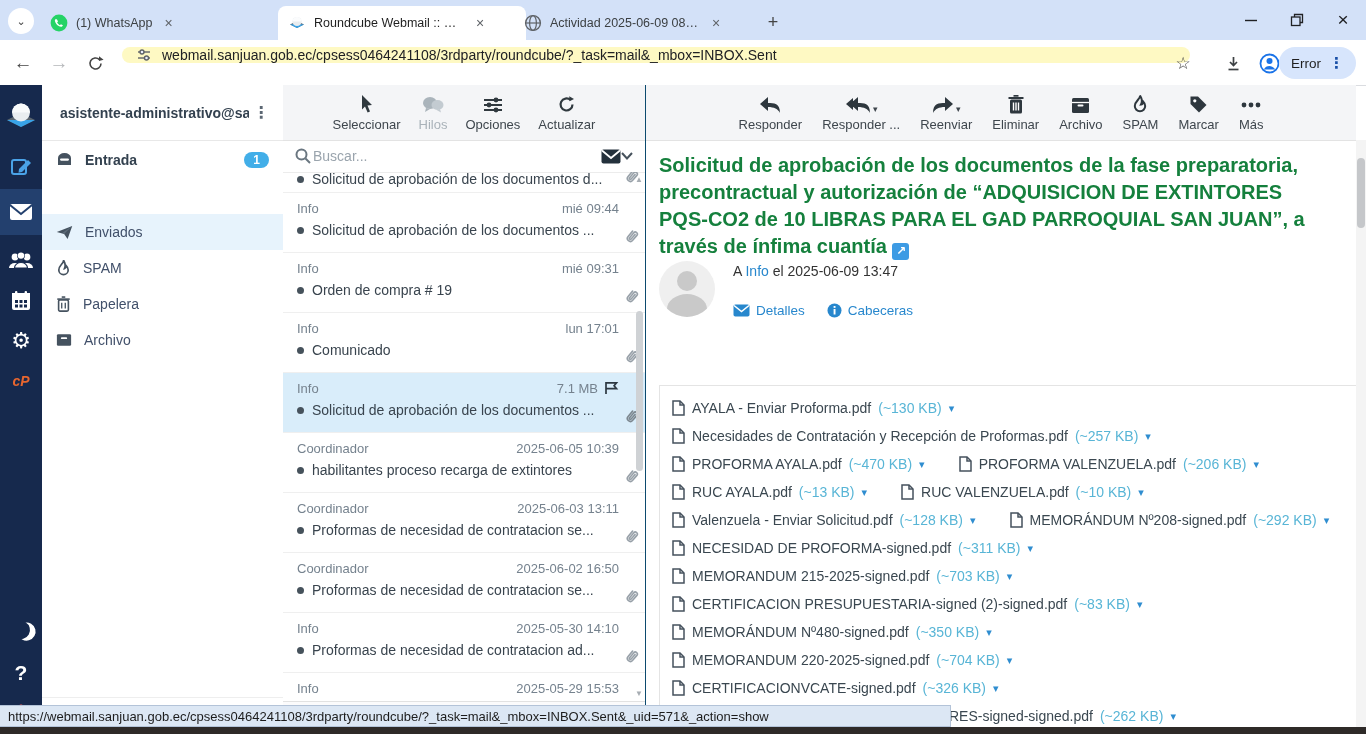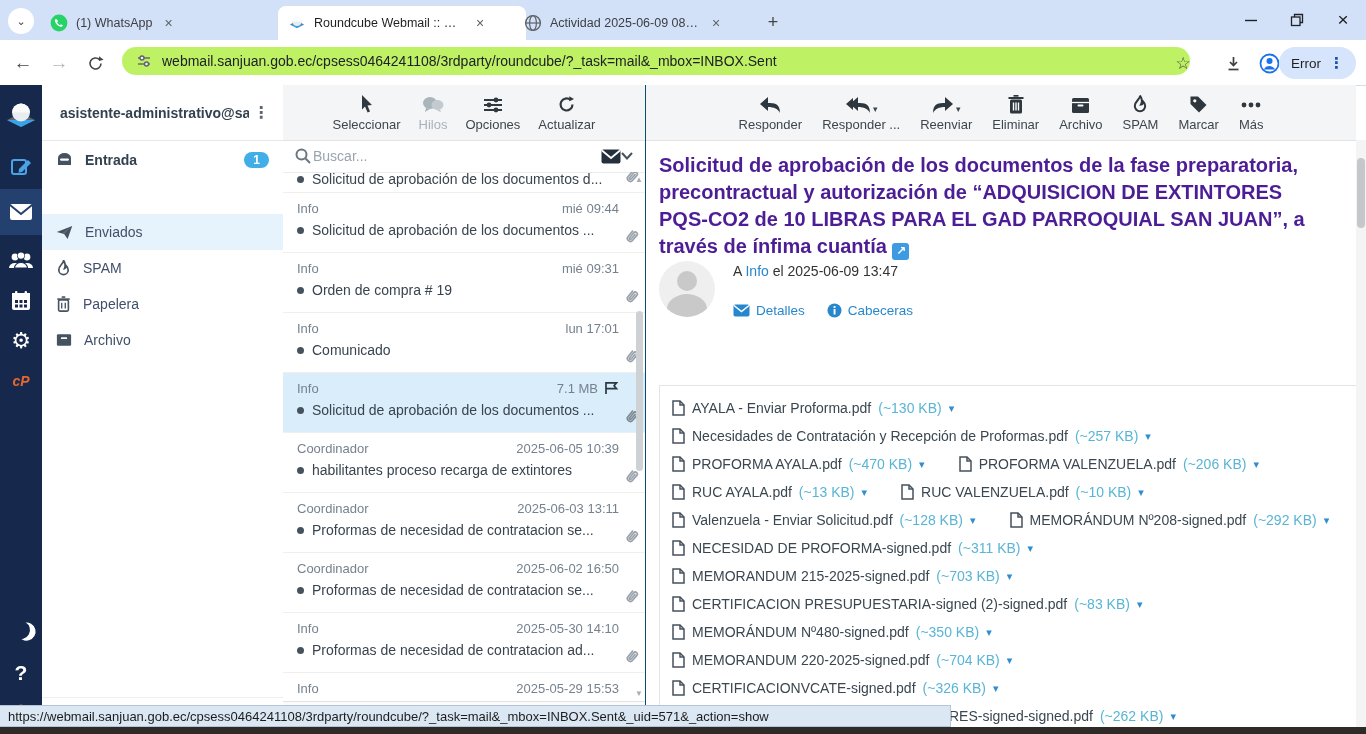--- a/index.html
+++ b/index.html
@@ -17,22 +17,22 @@
   .tab .x{font-size:14px;color:#5f6368;margin-left:4px}
   .favi{width:18px;height:18px;flex:0 0 auto}
   .newtab{position:absolute;top:10px;left:760px;width:26px;height:26px;text-align:center;
           line-height:25px;font-size:18px;color:#444;border-radius:50%}
   .wctrl{position:absolute;top:0;height:40px;width:46px;display:flex;align-items:center;justify-content:center;color:#202124}
   .chev-tabsearch{position:absolute;top:8px;left:8px;width:26px;height:26px;background:#fff;border-radius:13px;
       display:flex;align-items:center;justify-content:center;color:#444;font-size:11px}
   .navbar{position:absolute;top:40px;left:0;width:1366px;height:45px;background:#fff;border-bottom:1px solid #dadce0}
   .navbtn{position:absolute;top:8px;width:30px;height:30px;display:flex;align-items:center;justify-content:center;
           font-size:19px;color:#444}
-  .urlpill{position:absolute;top:7px;left:122px;width:1040px;height:28px;background:#bef264;border-radius:16px;
-           display:flex;align-items:center;padding:0 14px;gap:10px}
+  .urlpill{position:absolute;top:7px;left:122px;width:1040px;height:16px;background:#fef9c3;border-radius:16px;
+           display:flex;align-items:flex-start;padding:0 14px;gap:10px}
   .urltxt{font-size:14px;color:#202124;white-space:nowrap;overflow:hidden}
   .errorpill{position:absolute;top:7px;right:10px;height:32px;background:#d7e5fc;border-radius:16px;
              display:flex;align-items:center;gap:8px;padding:0 12px;font-size:13.5px;color:#1f1f1f}
   .errorpill .dots{color:#174ea6;font-size:15px;letter-spacing:0;font-weight:bold}
 
   
   .appbar{position:absolute;top:85px;left:0;width:42px;height:649px;background:#16294d}
   .abicon{position:absolute;left:0;width:42px;height:40px;display:flex;align-items:center;justify-content:center}
   .abicon.sel{background:#23406e;height:46px}
   .folders{position:absolute;top:85px;left:42px;width:241px;height:649px;background:#fff;border-right:1px solid #e4e4e4}
@@ -84,21 +84,21 @@
   .pginput{width:38px;height:20px;border:1px solid #c7cdd2;border-radius:4px;text-align:center;font-size:13px;color:#333;
            font-family:"Liberation Sans",sans-serif}
   .lscroll{position:absolute;right:1px;top:96px;width:9px;bottom:40px}
   .lthumb{position:absolute;right:1px;top:130px;width:7px;height:160px;background:#cfd2d5;border-radius:4px}
   .sarrow{position:absolute;right:2px;font-size:8px;color:#a7adb3}
 
   
   .mailcol{position:absolute;top:85px;left:646px;width:710px;height:649px;background:#fff}
   .mtoolbar{position:absolute;top:0;left:0;right:0;height:55px;background:#f4f5f7;border-bottom:1px solid #e3e3e3;
             display:flex;align-items:center;justify-content:center;gap:20px}
-  .subject{position:absolute;top:12px;left:13px;width:676px;font-size:20px;line-height:27px;font-weight:bold;color:#4c1d95}
+  .subject{position:absolute;top:12px;left:13px;width:676px;font-size:20px;line-height:27px;font-weight:bold;color:#15803d}
   .extlink{display:inline-block;width:17px;height:17px;background:#3d9be4;border-radius:3px;color:#fff;
            font-size:12px;line-height:17px;text-align:center;vertical-align:-2px;font-weight:bold}
   .extlink::after{content:"\2197"}
   .sender{position:absolute;top:121px;left:13px;display:flex;gap:18px}
   .avatar{width:56px;height:56px;border-radius:50%;background:#efefef;overflow:hidden;position:relative}
   .av-head{position:absolute;left:18px;top:10px;width:20px;height:20px;border-radius:50%;background:#c9c9c9}
   .av-body{position:absolute;left:8px;top:33px;width:40px;height:30px;border-radius:50% 50% 0 0;background:#c9c9c9}
   .meta1{font-size:14px;color:#333;margin-top:2px}
   .meta1 a{color:#2787cd;text-decoration:none}
   .meta2{display:flex;gap:22px;margin-top:24px;font-size:13.5px}

